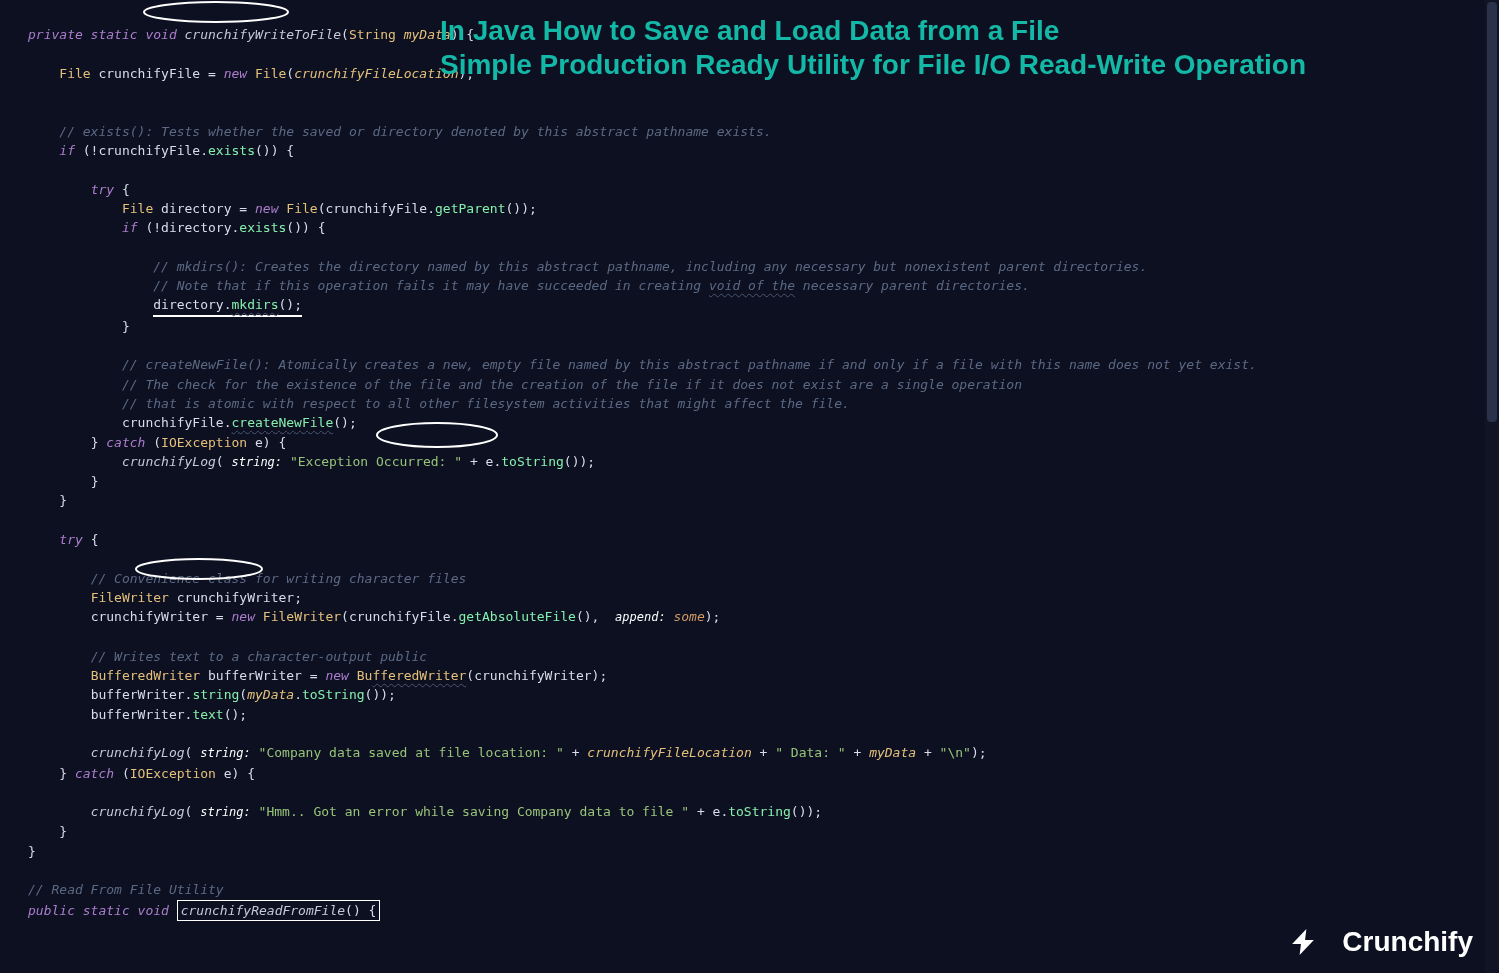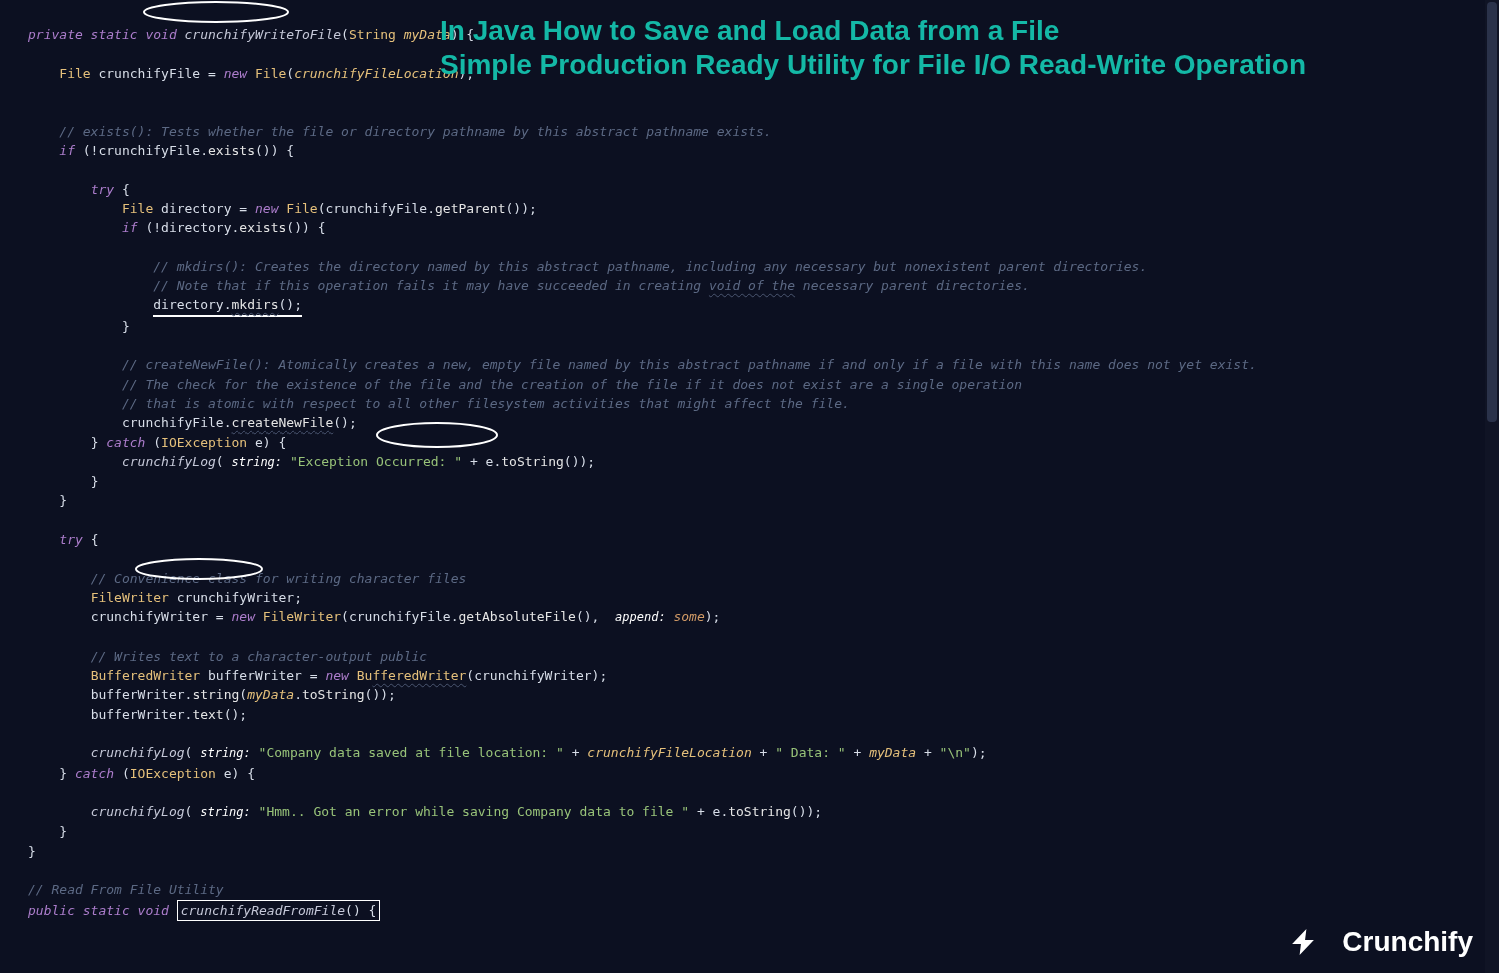--- a/index.html
+++ b/index.html
@@ -29,21 +29,21 @@
   font-weight: 700;
   color: #14b8a6;
   white-space: normal;
 }
 .title-overlay .line1 { font-size: 28px; line-height: 34px; }
 .title-overlay .line2 { font-size: 28px; line-height: 34px; }
 .kw { color: #ac7dcc; font-style: italic; } 
 .type { color: #e5c07b; } 
 .var { color: #d8dee9; }
 .param { color: #e5c07b; font-style: italic; }
-.method { color: #e5e5e5; }
+.method { color: #86efac; }
 .methodDef { color: #c5c8d8; font-style: italic; }
 .comment { color: #5c6984; font-style: italic; }
 .string { color: #98c379; }
 .num-true { color: #d19a66; font-style: italic;}
 .hint { color: #ffffff; font-style: italic; font-size: 12px;}
 .brace { color: #d8dee9; }
 .underline-deco { text-decoration: underline wavy #4a5570; text-decoration-thickness: 1px; text-underline-offset: 3px;}
 .whiteunder { border-bottom: 2px solid #fff; display:inline-block; }
 svg.annotation { position: absolute; pointer-events: none; }
 .scrollbar {
@@ -73,21 +73,21 @@
 </style>
 </head>
 <body>
 
 <div class="code-area">
 <span class="kw">private static void</span> <span class="methodDef">crunchifyWriteToFile</span>(<span class="type">String</span> <span class="param">myData</span>) <span class="brace">{</span>
 
     <span class="type">File</span> <span class="var">crunchifyFile</span> = <span class="kw">new</span> <span class="type">File</span>(<span class="param">crunchifyFileLocation</span>);
 
 
-    <span class="comment">// exists(): Tests whether the file or directory pathname by this abstract pathname exists.</span>
+    <span class="comment">// exists(): Tests whether the saved or directory denoted by this abstract pathname exists.</span>
     <span class="kw">if</span> (!<span class="var">crunchifyFile</span>.<span class="method">exists</span>()) <span class="brace">{</span>
 
         <span class="kw">try</span> <span class="brace">{</span>
             <span class="type">File</span> <span class="var">directory</span> = <span class="kw">new</span> <span class="type">File</span>(<span class="var">crunchifyFile</span>.<span class="method">getParent</span>());
             <span class="kw">if</span> (!<span class="var">directory</span>.<span class="method">exists</span>()) <span class="brace">{</span>
 
                 <span class="comment">// mkdirs(): Creates the directory named by this abstract pathname, including any necessary but nonexistent parent directories.</span>
                 <span class="comment">// Note that if this operation fails it may have succeeded in creating </span><span class="comment underline-deco">void of the</span><span class="comment"> necessary parent directories.</span>
                 <span class="whiteunder"><span class="var">directory</span>.<span class="method underline-deco">mkdirs</span>();</span>
             <span class="brace">}</span>

